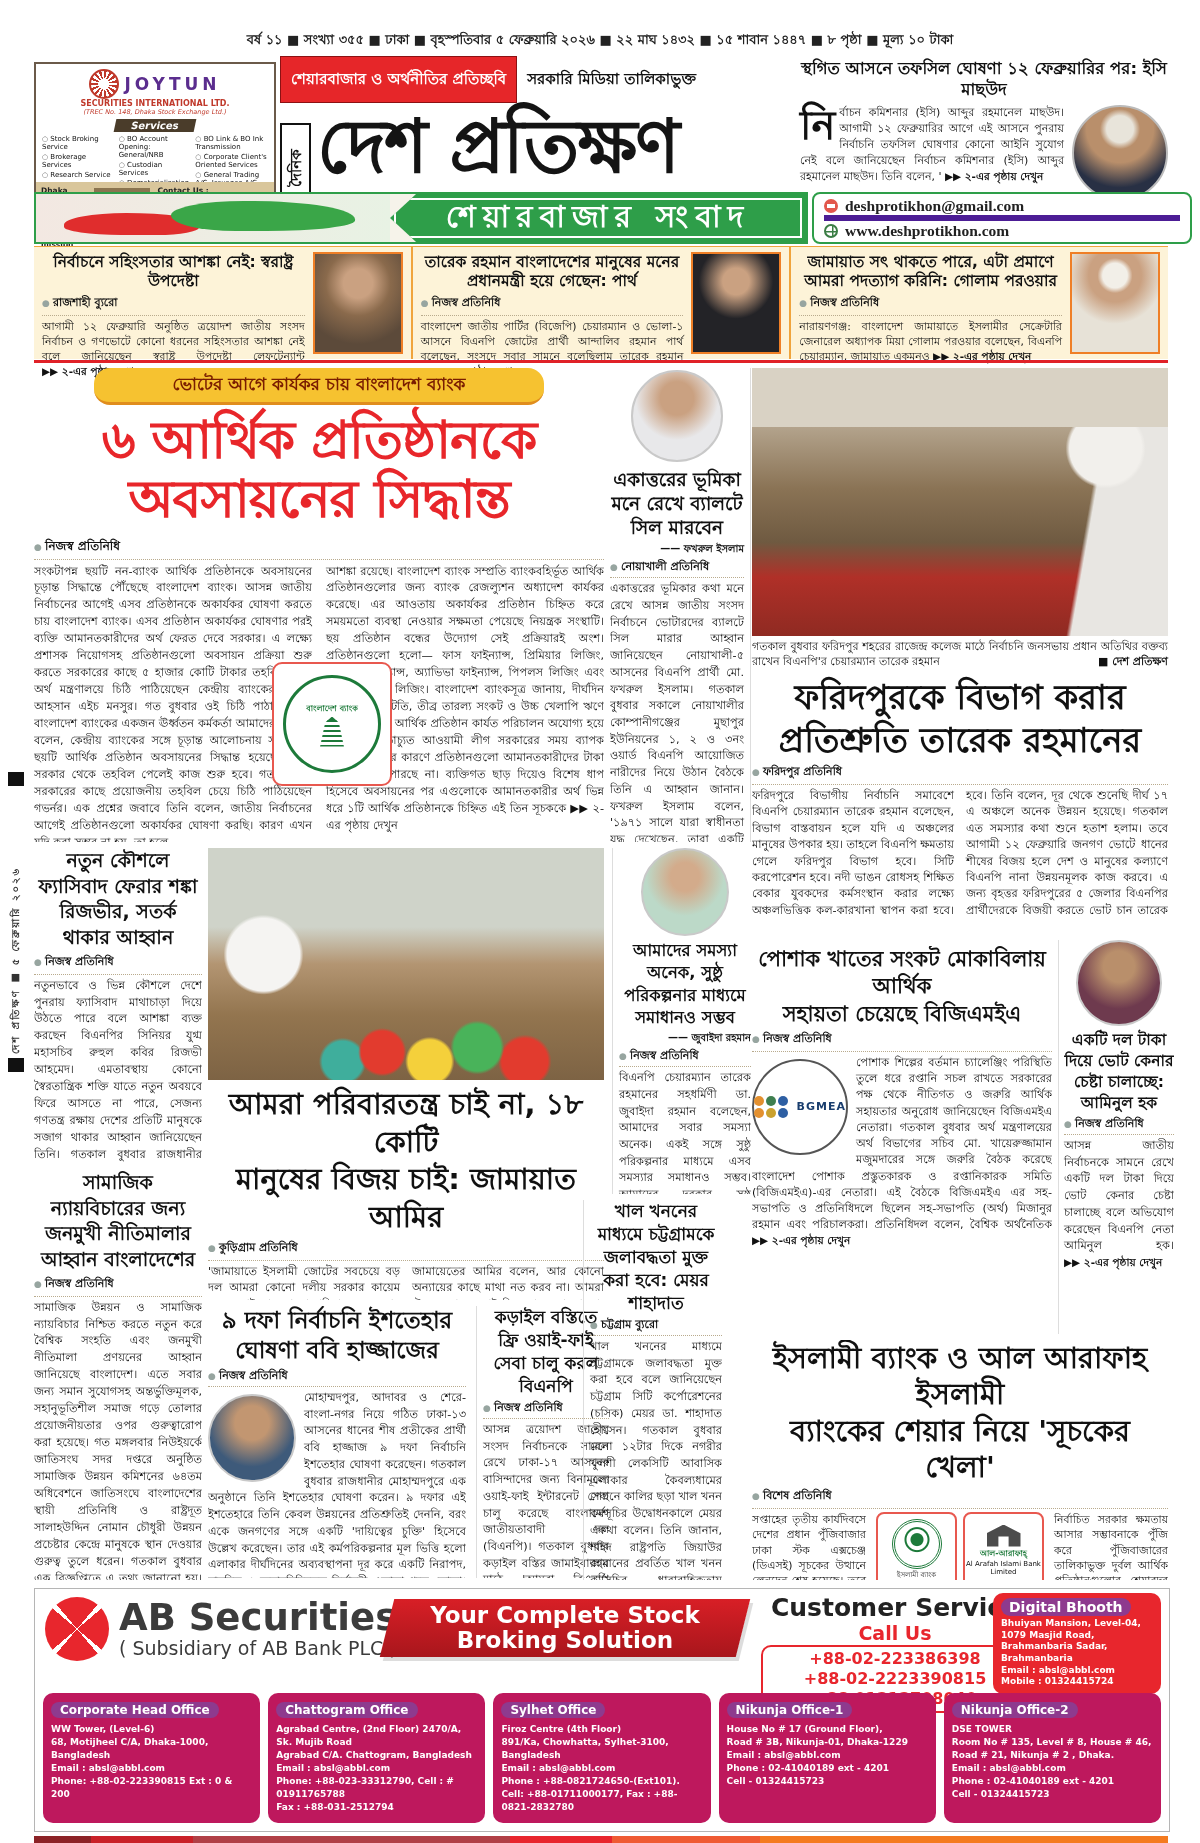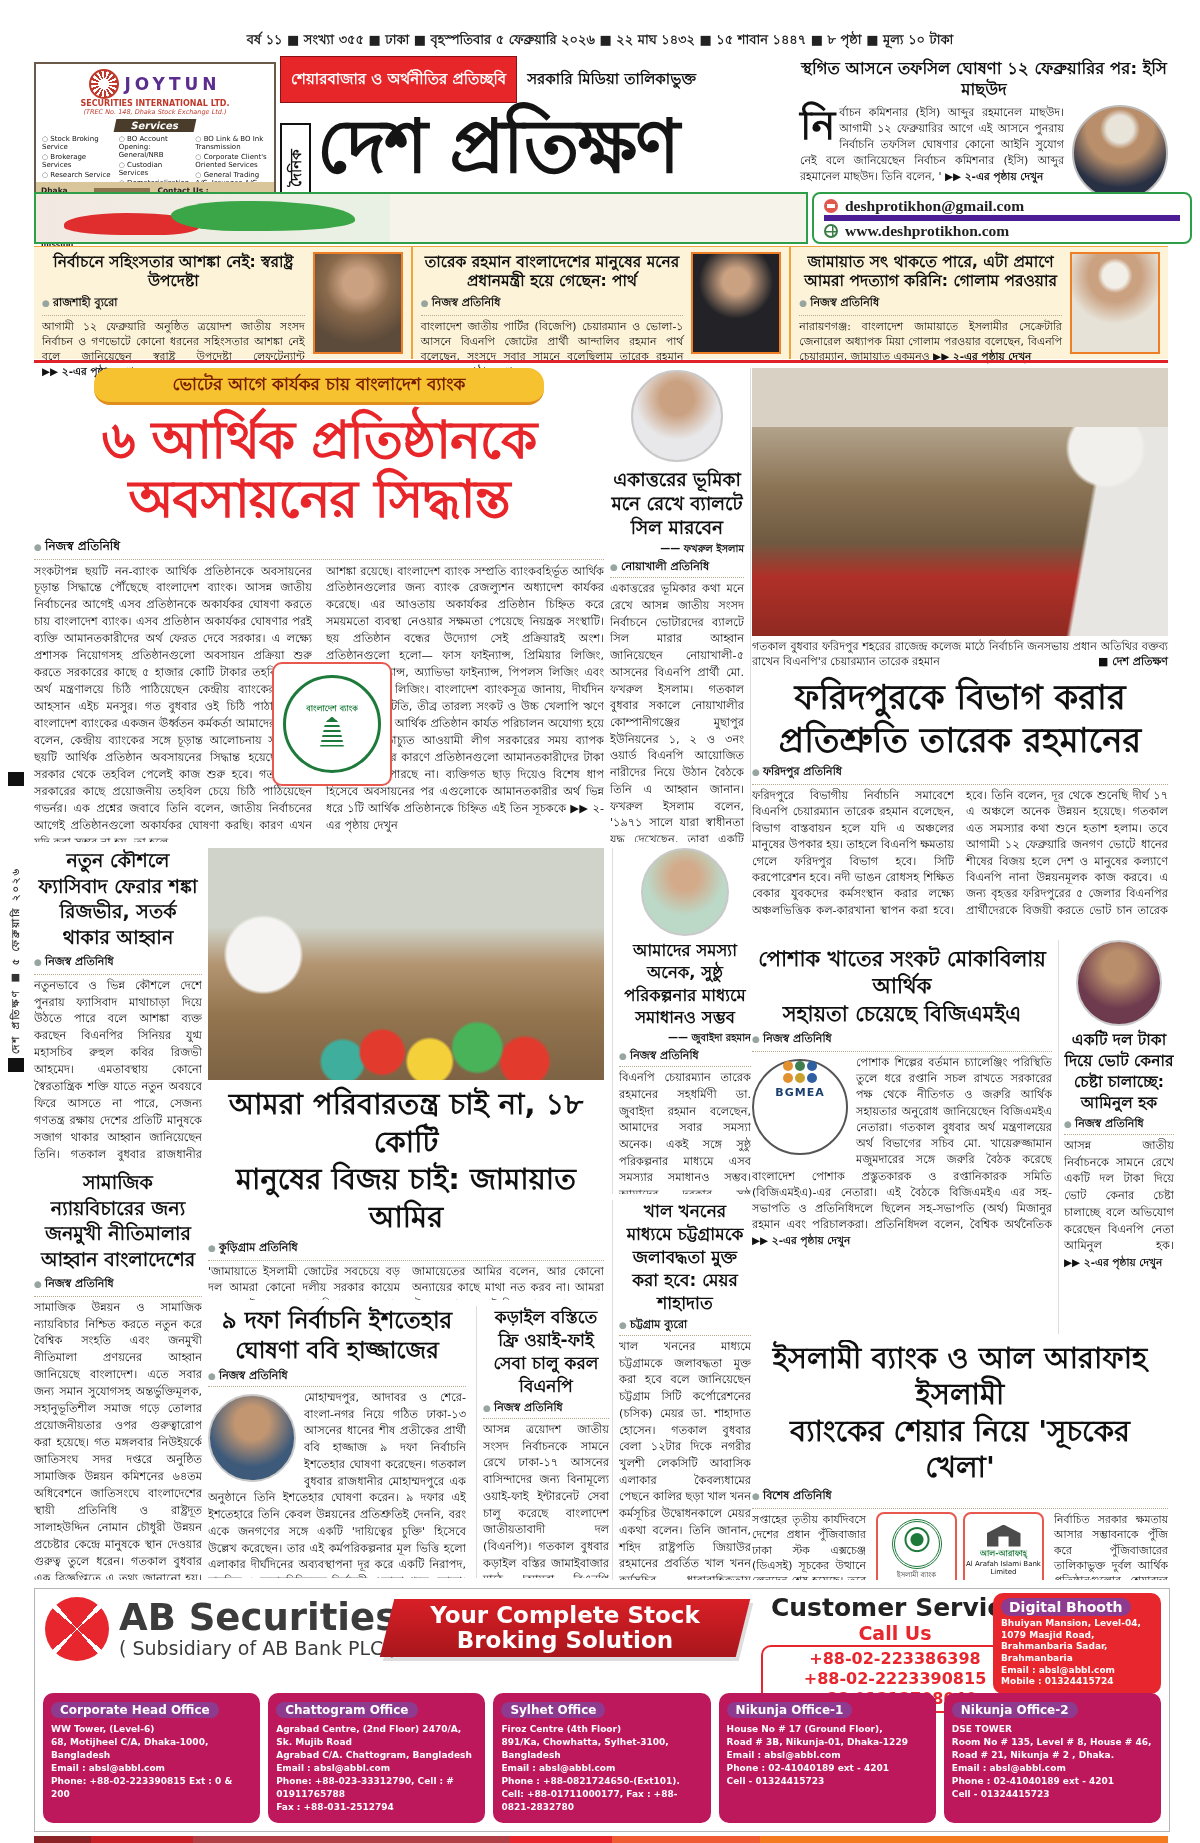--- a/index.html
+++ b/index.html
@@ -138,30 +138,30 @@
   .jamaat{left:208px;top:1086px;width:396px;height:214px;}
   .jamaat h2{margin:0;font-size:29px;line-height:1.3;font-weight:900;text-align:center;}
   .jamaat .twocol{height:100px;}
 
   
   .bobby{left:208px;top:1306px;width:258px;height:272px;}
   .bobby h3{margin:0;font-size:23px;line-height:1.3;text-align:center;}
   .bobby .cph{float:left;margin:4px 8px 2px 0;}
   .korail{left:476px;top:1306px;width:126px;height:272px;border-left:1px solid #ddd;padding-left:6px;}
   .korail h3,.khal h3{margin:0;font-size:17px;line-height:1.35;text-align:center;}
-  .khal{left:612px;top:1200px;width:132px;height:380px;border-left:1px solid #ddd;padding-left:6px;}
+  .khal{left:583px;top:1200px;width:132px;height:380px;border-left:1px solid #ddd;padding-left:6px;}
   .zubaida{left:612px;top:848px;width:132px;height:346px;border-left:1px solid #ddd;padding-left:6px;}
   .zubaida h3{margin:2px 0;font-size:16.5px;line-height:1.35;text-align:center;}
   .zubaida .cph{margin:0 auto 4px;}
 
   
   .bgmea{left:752px;top:946px;width:300px;height:388px;}
   .bgmea h2{margin:0;font-size:21px;line-height:1.3;text-align:center;}
   .bgmea-logo{float:left;width:92px;height:92px;border-radius:50%;border:2px solid #555;background:#fff;
-              margin:4px 8px 4px 0;display:flex;flex-direction:column;align-items:center;justify-content:flex-start;gap:2px;}
+              margin:4px 8px 4px 0;display:flex;flex-direction:row;align-items:center;justify-content:space-between;gap:2px;}
   .dots{display:grid;grid-template-columns:repeat(3,10px);gap:2px;}
   .dots i{width:10px;height:10px;border-radius:50%;}
   .bgmea-logo .lbl{font-weight:bold;font-size:11px;color:#1a3e6e;letter-spacing:1px;}
   .aminul{left:1058px;top:940px;width:110px;height:394px;border-left:1px solid #ddd;padding-left:5px;}
   .aminul h3{margin:2px 0;font-size:15.5px;line-height:1.35;text-align:center;}
   .aminul .cph{margin:0 auto 4px;}
   .shuchok{left:752px;top:1340px;width:416px;height:240px;}
   .shuchok h2{margin:0;font-size:29px;line-height:1.25;font-weight:900;text-align:center;}
   .sh-body{display:flex;gap:10px;height:132px;overflow:hidden;margin-top:2px;}
   .sh-body .col{font-size:10.8px;line-height:1.42;}
@@ -297,20 +297,23 @@
       </div>
       <div class="circle-ph ph-ec" style="width:92px;height:92px;"></div>
     </div>
   </div>
 
   <div class="abs banner">
     <div class="banner-art">
       <span class="bear"></span>
       <span class="bull"></span>
     </div>
+    <div class="banner-band">
+        <span>শেয়ারবাজার সংবাদ</span>
+      </div>
   </div>
   <div class="abs contactbox">
     <div class="row">
       <span class="cicon mail"></span>
       <span>deshprotikhon@gmail.com</span>
     </div>
     <div class="row">
       <span class="cicon globe"></span>
       <span>www.deshprotikhon.com</span>
     </div>

